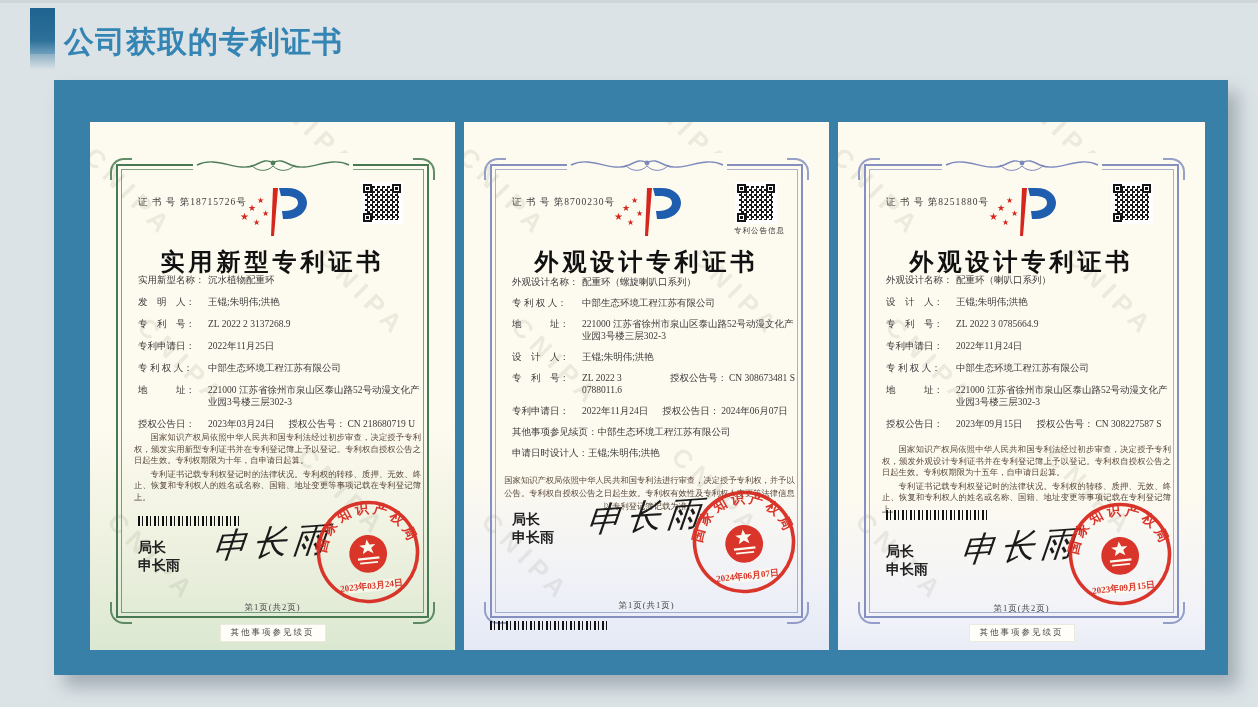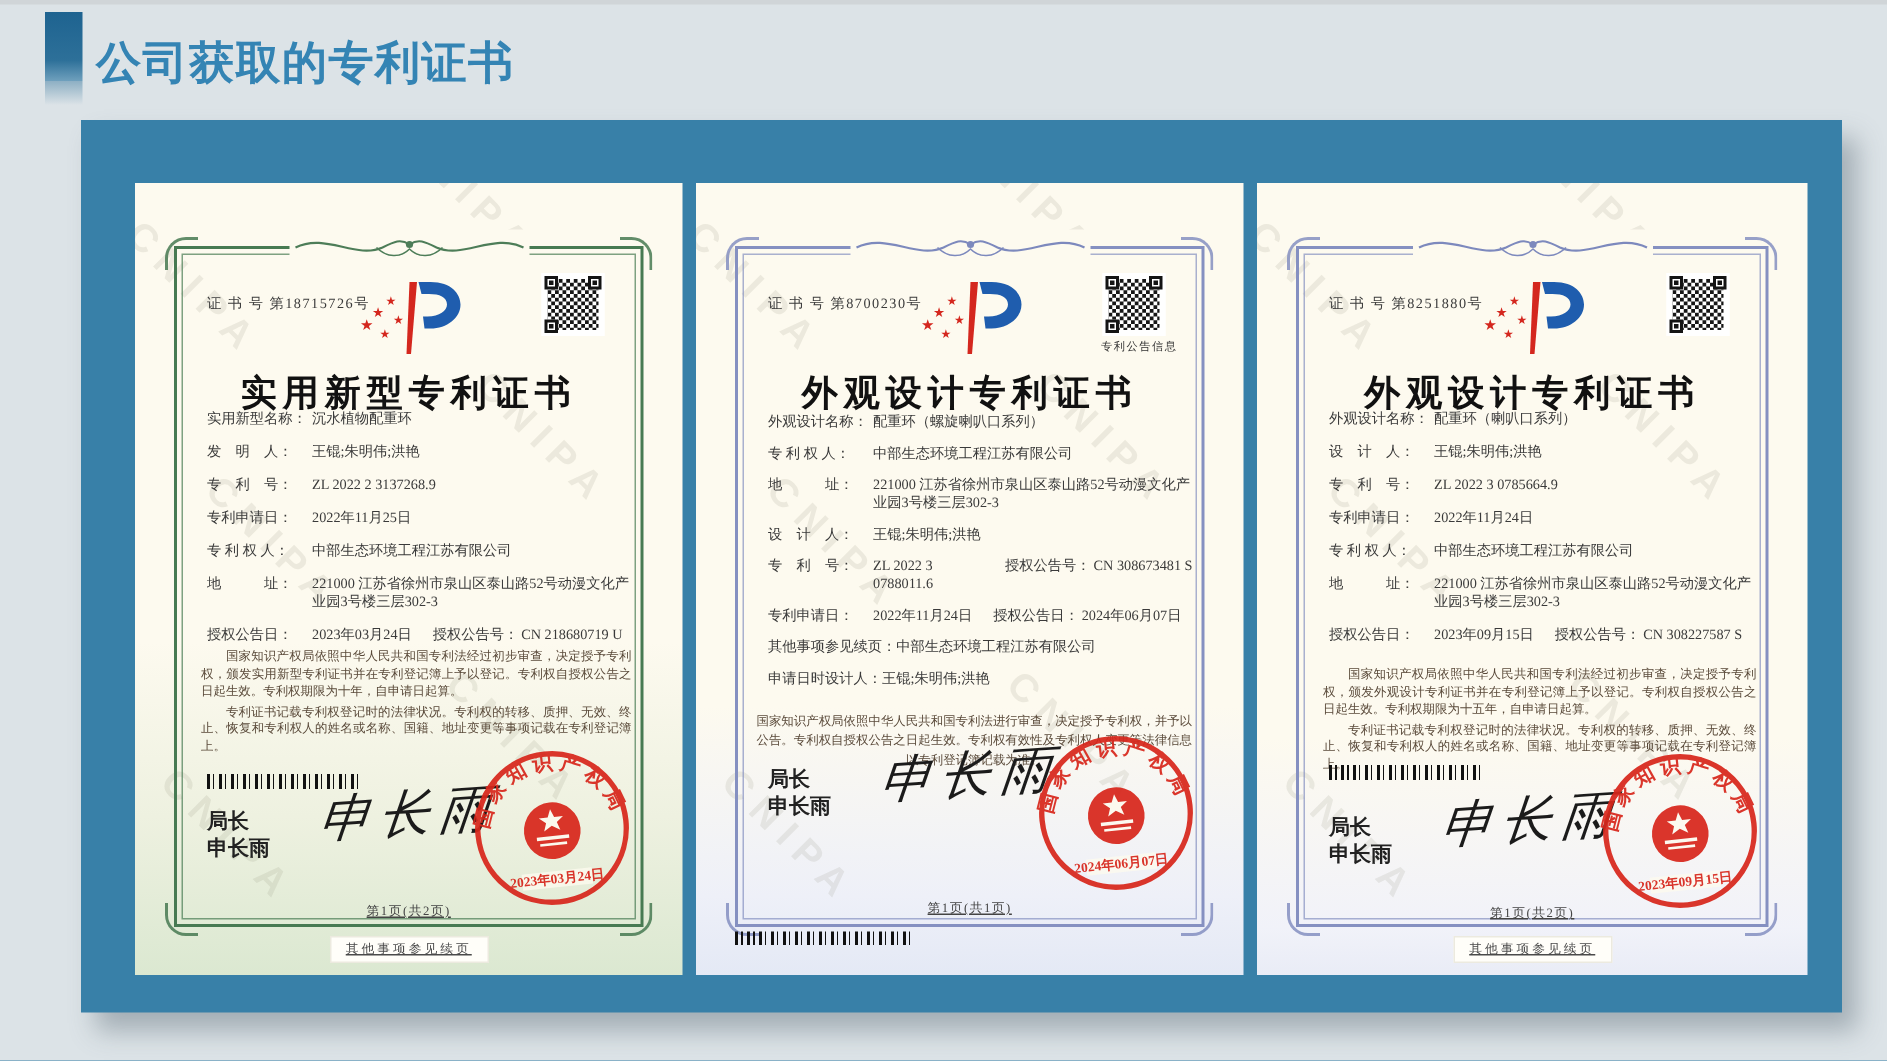--- a/index.html
+++ b/index.html
@@ -93,26 +93,26 @@
   .c1 .officer{top:416px;} .c3 .officer{top:420px;} .c2 .officer{top:388px;}
 
   .sig{position:absolute;left:108px;width:150px;text-align:center;font-size:34px;color:#1b1b1b;
     font-style:italic;letter-spacing:6px;transform:rotate(-4deg) skewX(-10deg);
     font-family:"DejaVu Serif","Liberation Serif",serif;}
   .c1 .sig{top:398px;} .c3 .sig{top:402px;} .c2 .sig{top:372px;}
 
   .seal{position:absolute;width:108px;height:108px;transform:rotate(-6deg);opacity:.93;}
   .c1 .seal{left:224px;top:376px;} .c3 .seal{left:228px;top:378px;} .c2 .seal{left:226px;top:366px;}
 
-  .pageno{position:absolute;left:0;right:0;text-align:center;font-size:8.5px;color:#444;letter-spacing:1px;text-decoration:underline;}
+  .pageno{position:absolute;left:0;right:0;text-align:center;font-size:8.5px;color:#444;letter-spacing:1px;}
   .c1 .pageno{top:480px;} .c3 .pageno{top:481px;} .c2 .pageno{top:478px;}
 
   .cont{position:absolute;left:50%;transform:translateX(-50%);top:502px;
     background:#fffef9;border:1px solid #eceadf;padding:2px 10px;
-    font-size:8.5px;letter-spacing:2px;color:#4a4a4a;white-space:nowrap;text-decoration:underline;}
+    font-size:8.5px;letter-spacing:2px;color:#4a4a4a;white-space:nowrap;}
 </style>
 </head>
 <body>
 
 <div class="accent-bar"></div>
 <h1 class="page-title">公司获取的专利证书</h1>
 
 <div class="panel">
 
   <div class="cert c1">

